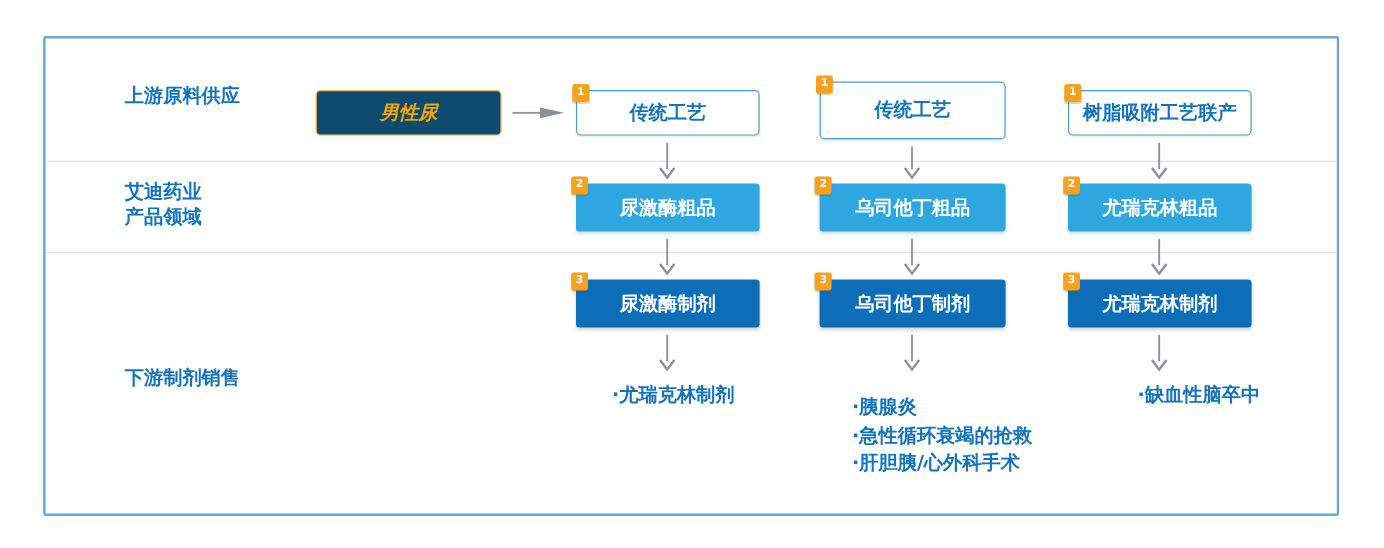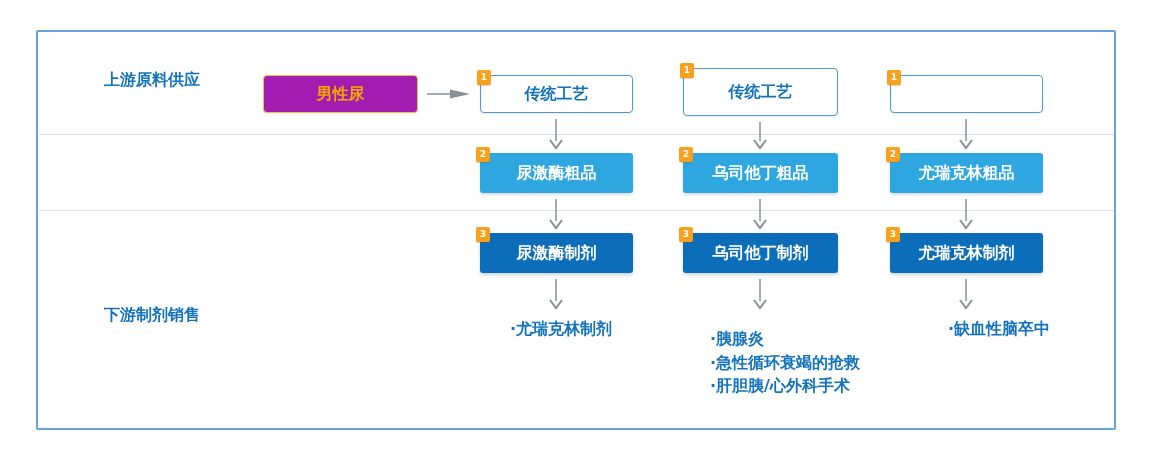--- a/index.html
+++ b/index.html
@@ -56,24 +56,25 @@
     line-height: 20px;
   }
   .outline {
     background: #ffffff;
     border: 1px solid var(--outline-border, #4d9ad5);
     color: var(--primary-blue-text, #1373bc);
     box-shadow: 0 1px 2px rgba(60,100,140,0.12);
   }
   .source {
     left: 263px; top: 75px; width: 155px; height: 38px;
-    background: #a21caf;
+    background: #0c4a6e;
     border: 1px solid var(--source-border, #f2c050);
     color: var(--source-text, #f7a500);
     box-shadow: 0 1px 2px rgba(160,120,40,0.10);
+    font-style: italic;
   }
   .crude {
     background: var(--light-blue-fill, #2ea7e0);
     color: #ffffff;
     border-radius: 3px;
     box-shadow: 0 2px 3px rgba(30,80,120,0.18);
   }
   .formulation {
     background: var(--dark-blue-fill, #0c6db9);
     color: #ffffff;
@@ -124,20 +125,24 @@
 </head>
 <body>
 
 <div class="canvas">
 
   <div class="frame"></div>
   <div class="divider d1"></div>
   <div class="divider d2"></div>
 
   <div class="rail-label l1">上游原料供应</div>
+  <div class="rail-label l2">
+    <div>艾迪药业</div>
+    <div>产品领域</div>
+  </div>
   <div class="rail-label l3">下游制剂销售</div>
 
   <div class="box source">
     <span>男性尿</span>
   </div>
 
   <div class="box outline c1 r1">
     <span class="badge">1</span>
     <span>传统工艺</span>
   </div>
@@ -168,20 +173,21 @@
     <span>乌司他丁制剂</span>
   </div>
   <div class="ind-list i2">
     <div class="ind">·胰腺炎</div>
     <div class="ind">·急性循环衰竭的抢救</div>
     <div class="ind">·肝胆胰/心外科手术</div>
   </div>
 
   <div class="box outline c3 r1">
     <span class="badge">1</span>
+    <span>树脂吸附工艺联产</span>
   </div>
   <div class="box crude c3 r2">
     <span class="badge">2</span>
     <span>尤瑞克林粗品</span>
   </div>
   <div class="box formulation c3 r3">
     <span class="badge">3</span>
     <span>尤瑞克林制剂</span>
   </div>
   <div class="ind-list i3">

